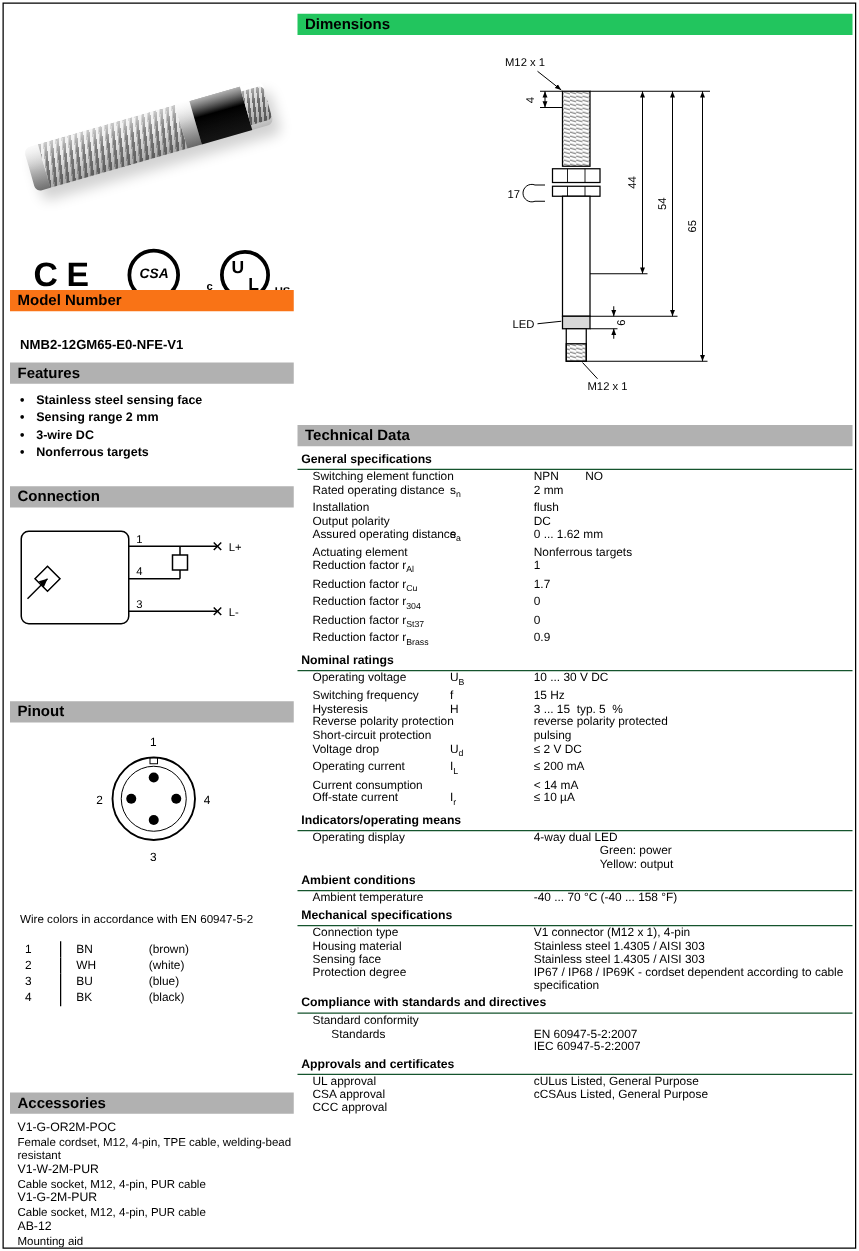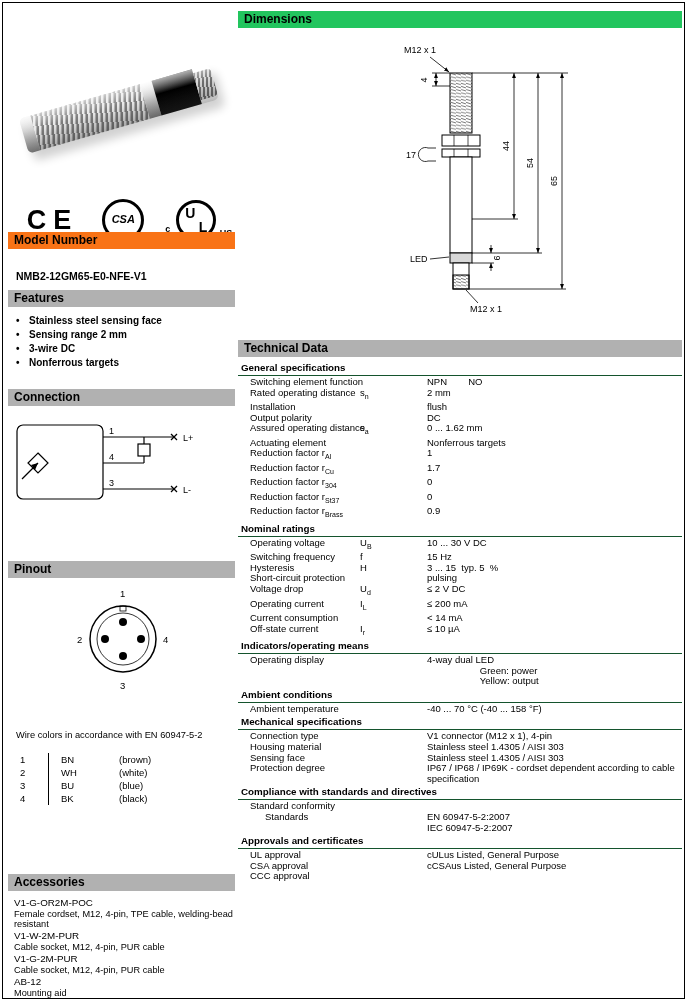--- a/index.html
+++ b/index.html
@@ -344,20 +344,25 @@
           <span class="tlabel">Switching frequency</span>
           <span class="tsym">f</span>
           <span class="tval">15 Hz</span>
         </div>
         <div class="trow">
           <span class="tlabel">Hysteresis</span>
           <span class="tsym">H</span>
           <span class="tval">3 ... 15  typ. 5  %</span>
         </div>
         <div class="trow">
+          <span class="tlabel">Reverse polarity protection</span>
+          <span class="tsym"></span>
+          <span class="tval">reverse polarity protected</span>
+        </div>
+        <div class="trow">
           <span class="tlabel">Short-circuit protection</span>
           <span class="tsym"></span>
           <span class="tval">pulsing</span>
         </div>
         <div class="trow">
           <span class="tlabel">Voltage drop</span>
           <span class="tsym">U<sub>d</sub></span>
           <span class="tval">≤ 2 V DC</span>
         </div>
         <div class="trow">

